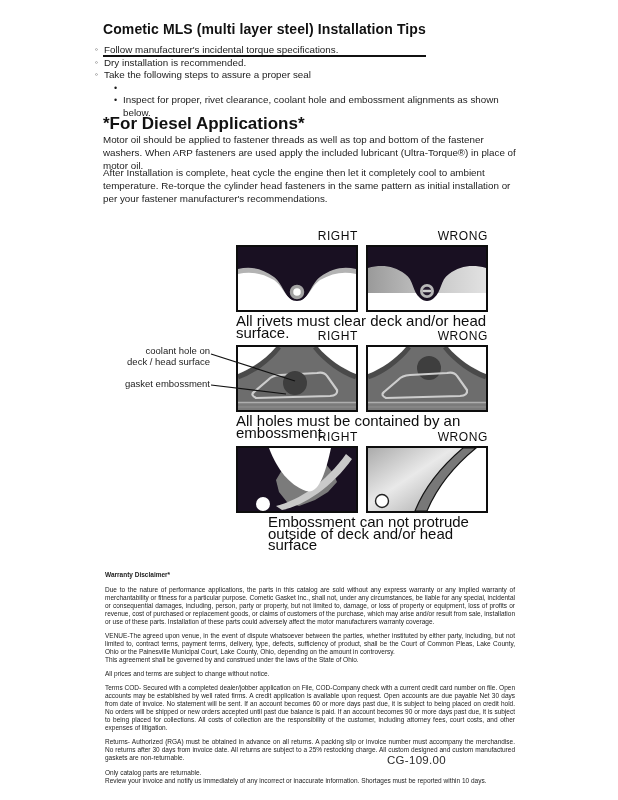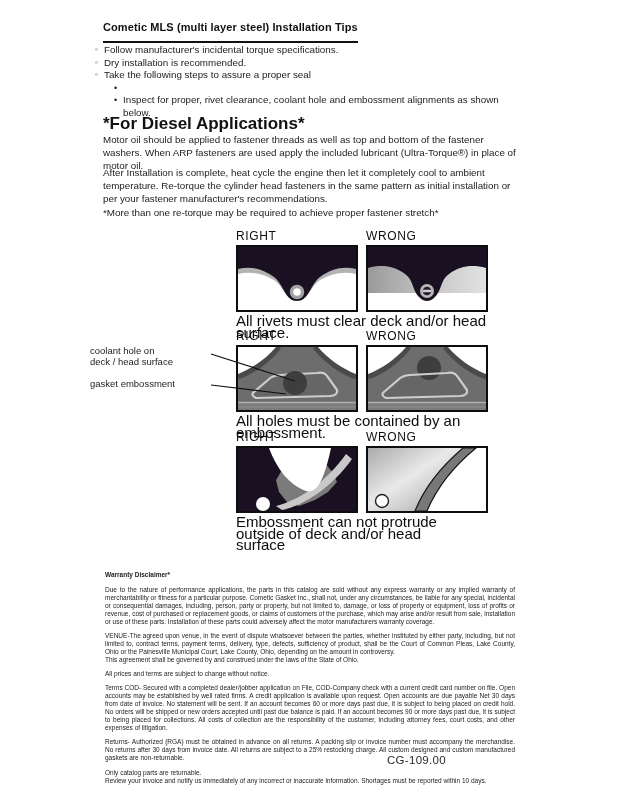--- a/index.html
+++ b/index.html
@@ -3,45 +3,45 @@
 <meta charset="utf-8">
 <style>
   html,body{margin:0;padding:0;background:#ffffff;}
   .page{
     position:relative; width:618px; height:800px; background:#ffffff;
     font-family:"Liberation Sans", sans-serif; color:#1a1a1a; overflow:hidden;
   }
   .abs{position:absolute;}
   
   .title{
-    left:103px; top:21px; font-size:11px; font-weight:bold; color:#111;
-    border-bottom:2px solid #111; padding-bottom:8px; letter-spacing:0.1px;
+    left:103px; top:21px; font-size:14px; font-weight:bold; color:#111;
+    border-bottom:2px solid #111; padding-bottom:18px; letter-spacing:0.1px;
   }
   
   .bullets{left:95px; top:44px; width:430px; font-size:9.8px; line-height:12.5px; color:#1c1c1c;}
   .b-row{display:flex;}
   .b-marker{width:9px; flex:0 0 9px; font-size:8px; line-height:12.5px; color:#1c1c1c;}
   .sub{margin-left:19px;}
   .sub .b-marker{font-size:9px;}
   
   .diesel-h{left:103px; top:114px; font-size:17px; font-weight:bold; color:#111;}
   .para{left:103px; width:420px; font-size:9.8px; line-height:13px; color:#1c1c1c;}
   .p1{top:133px;} .p2{top:166px;} .p3{top:206px;}
   
   .diag-row{left:236px; width:252px;}
   .r1{top:229px;} .r2{top:329px;} .r3{top:430px;}
   .lbl-row{display:flex; gap:8px; margin-bottom:2px;}
-  .lbl{width:122px; text-align:left; font-size:12px; letter-spacing:0.6px; color:#0d0d0d;}
+  .lbl{width:122px; text-align:right; font-size:12px; letter-spacing:0.6px; color:#0d0d0d;}
   .box-row{display:flex; gap:8px;}
   .dbox{width:122px; height:67px; border:2px solid #0d0d0d; box-sizing:border-box; background:#fff;}
   .dbox svg{display:block;}
   .caption{margin-top:3px; font-size:15px; line-height:11.5px; color:#0d0d0d;}
-  .cap3{width:232px;}
-  
-  .callout{left:90px; width:120px; text-align:left; font-size:9.5px; line-height:11px; color:#1c1c1c;}
+  .cap3{width:232px;margin-left:32px;}
+  
+  .callout{left:90px; width:120px; text-align:right; font-size:9.5px; line-height:11px; color:#1c1c1c;}
   .co1{top:345px;} .co2{top:378px;}
   .leader{left:210px; top:348px;}
   
   .legal{left:105px; top:571px; width:410px; font-size:6.5px; line-height:7.9px;
          text-align:justify; color:#222;}
   .legal .lh{font-weight:bold; margin-bottom:7px; text-align:left;}
   .legal p{margin:0 0 6.5px 0; white-space:pre-line;}
   
   .code{left:387px; top:754px; font-size:11.5px; color:#2b2b2b; letter-spacing:0.3px;text-align:right;}
 </style>
@@ -70,21 +70,20 @@
     </div>
     <div class="b-row sub">
       <span class="b-marker">•</span>
       <span>Inspect for proper, rivet clearance, coolant hole and embossment alignments as shown below.</span>
     </div>
   </div>
 
   <div class="abs diesel-h">*For Diesel Applications*</div>
   <div class="abs para p1">Motor oil should be applied to fastener threads as well as top and bottom of the fastener washers. When ARP fasteners are used apply the included lubricant (Ultra-Torque®) in place of motor oil.</div>
   <div class="abs para p2">After Installation is complete, heat cycle the engine then let it completely cool to ambient temperature. Re-torque the cylinder head fasteners in the same pattern as initial installation or per your fastener manufacturer's recommendations.</div>
-  <div class="abs para p3">*More than one re-torque may be required to achieve proper fastener stretch*</div>
 
   <div class="abs diag-row r1">
     <div class="lbl-row">
       <div class="lbl">RIGHT</div>
       <div class="lbl">WRONG</div>
     </div>
     <div class="box-row">
       <div class="dbox">
         <svg width="118" height="63" viewBox="0 0 118 63">
           <rect width="118" height="63" fill="#191022"></rect>

